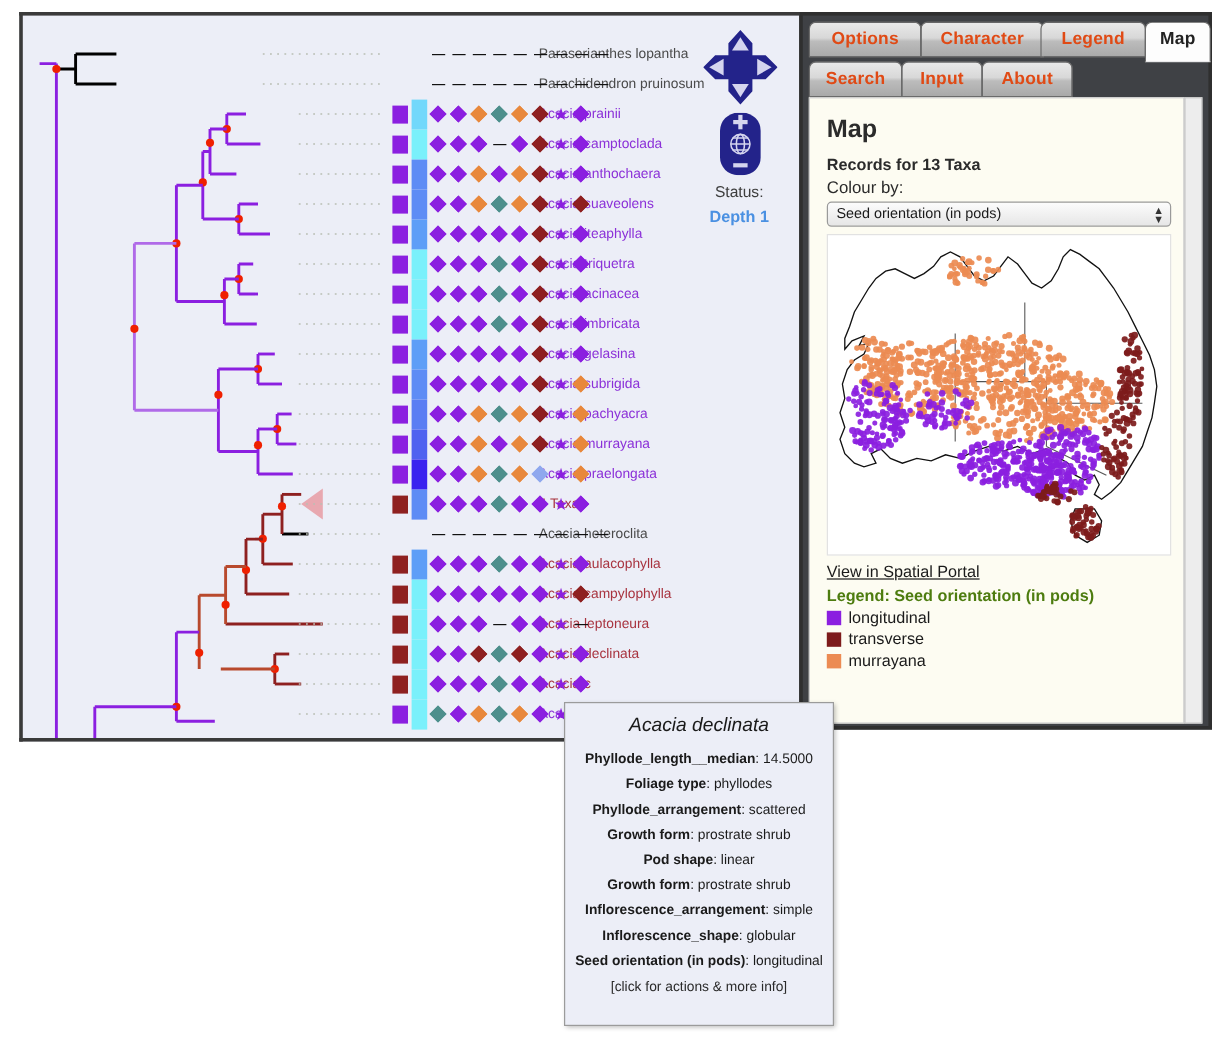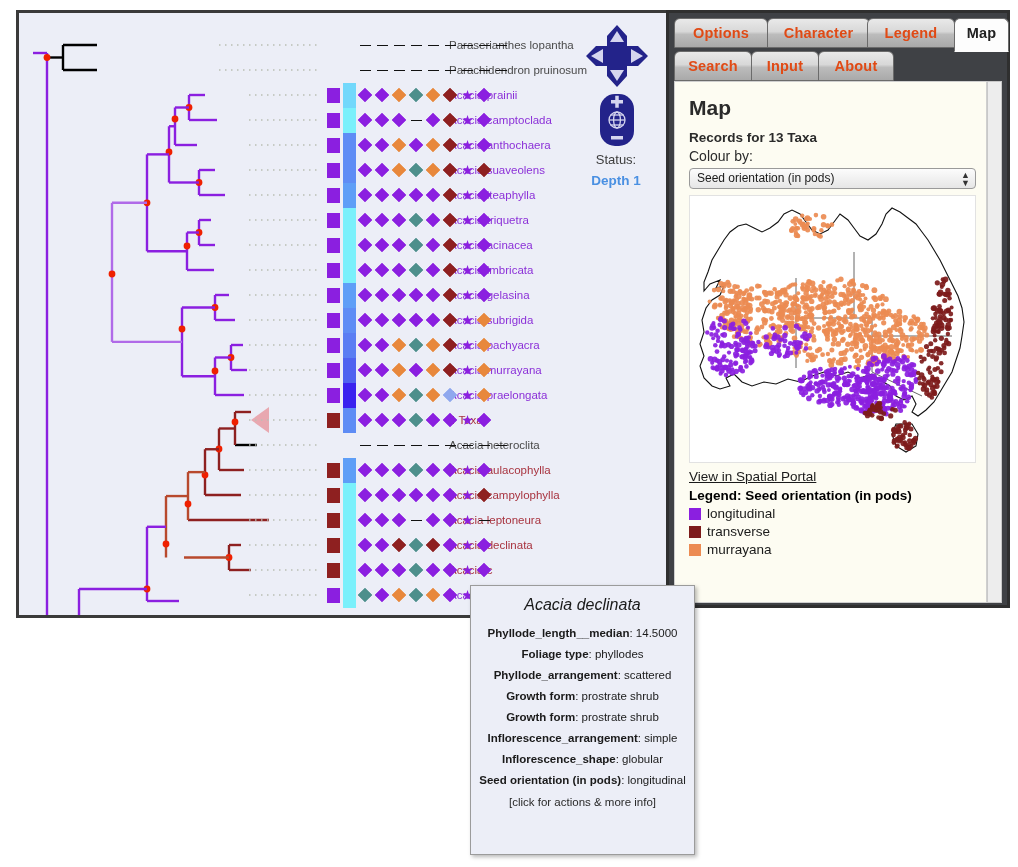--- a/index.html
+++ b/index.html
@@ -121,21 +121,21 @@
   }
   #map-box {
     margin-top: 6px; width: 287px; height: 268px;
     background: #ffffff; border: 1px solid #e2e2e2;
     box-sizing: border-box; position: relative; overflow: hidden;
   }
   #spatial-link {
     margin-top: 6px; font-size: 13.5px; color: #1a1a1a;
     text-decoration: underline; display: inline-block;
   }
-  #legend-title { margin-top: 3px; font-size: 13.5px; font-weight: bold; color: #000000; }
+  #legend-title { margin-top: 3px; font-size: 13.5px; font-weight: bold; color: #4d7c0f; }
   .legend-row { display: flex; align-items: center; margin-top: 3px; }
   .legend-sw { width: 12px; height: 12px; margin-right: 6px; }
   .legend-text { font-size: 13.5px; color: #1a1a1a; }
 
   
   #tooltip {
     position: absolute; left: 470px; top: 585px;
     width: 225px; height: 270px;
     background: #eceef7;
     border: 1px solid #9b9b9b;
@@ -2475,20 +2475,21 @@
     <div id="panel-scroll"></div>
   </div>
 
   <div id="tooltip">
     <div id="tt-title">Acacia declinata</div>
     <div id="tt-rows">
         <div class="tt-row"><b>Phyllode_length__median</b>:<span> 14.5000</span></div>
         <div class="tt-row"><b>Foliage type</b>:<span> phyllodes</span></div>
         <div class="tt-row"><b>Phyllode_arrangement</b>:<span> scattered</span></div>
         <div class="tt-row"><b>Growth form</b>:<span> prostrate shrub</span></div>
+        <div class="tt-row"><b>Pod shape</b>:<span> linear</span></div>
         <div class="tt-row"><b>Growth form</b>:<span> prostrate shrub</span></div>
         <div class="tt-row"><b>Inflorescence_arrangement</b>:<span> simple</span></div>
         <div class="tt-row"><b>Inflorescence_shape</b>:<span> globular</span></div>
         <div class="tt-row"><b>Seed orientation (in pods)</b>:<span> longitudinal</span></div>
       </div>
     <div id="tt-footer">[click for actions &amp; more info]</div>
   </div>
 
 </div>
 

